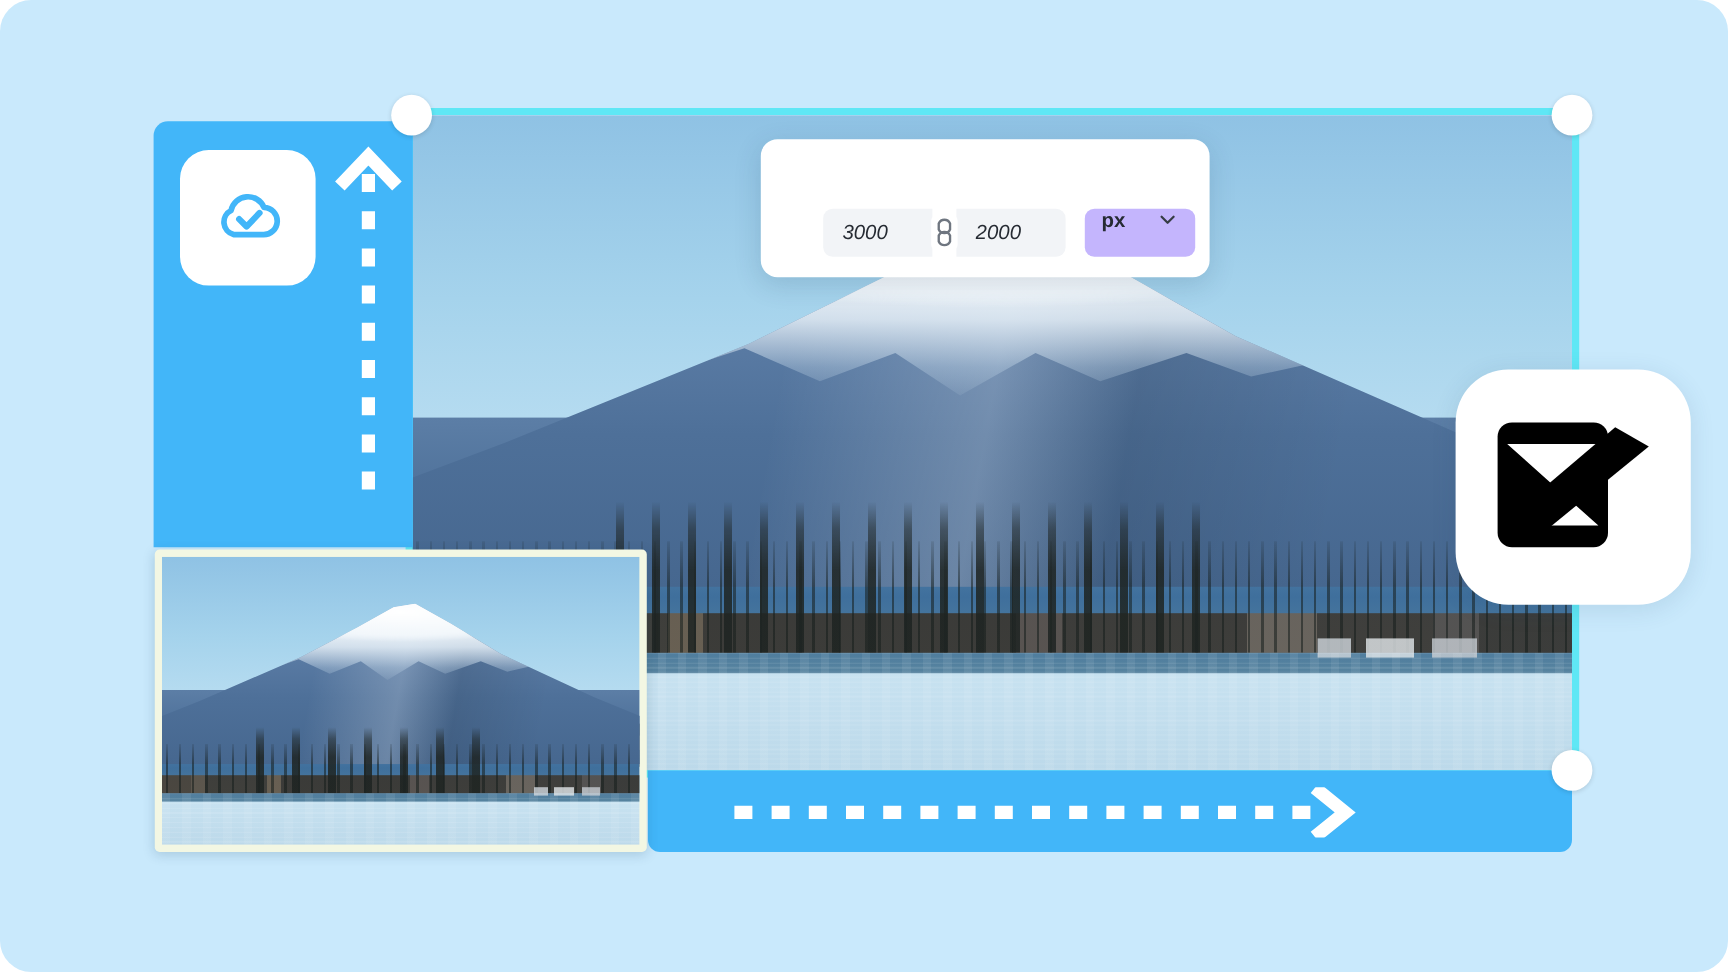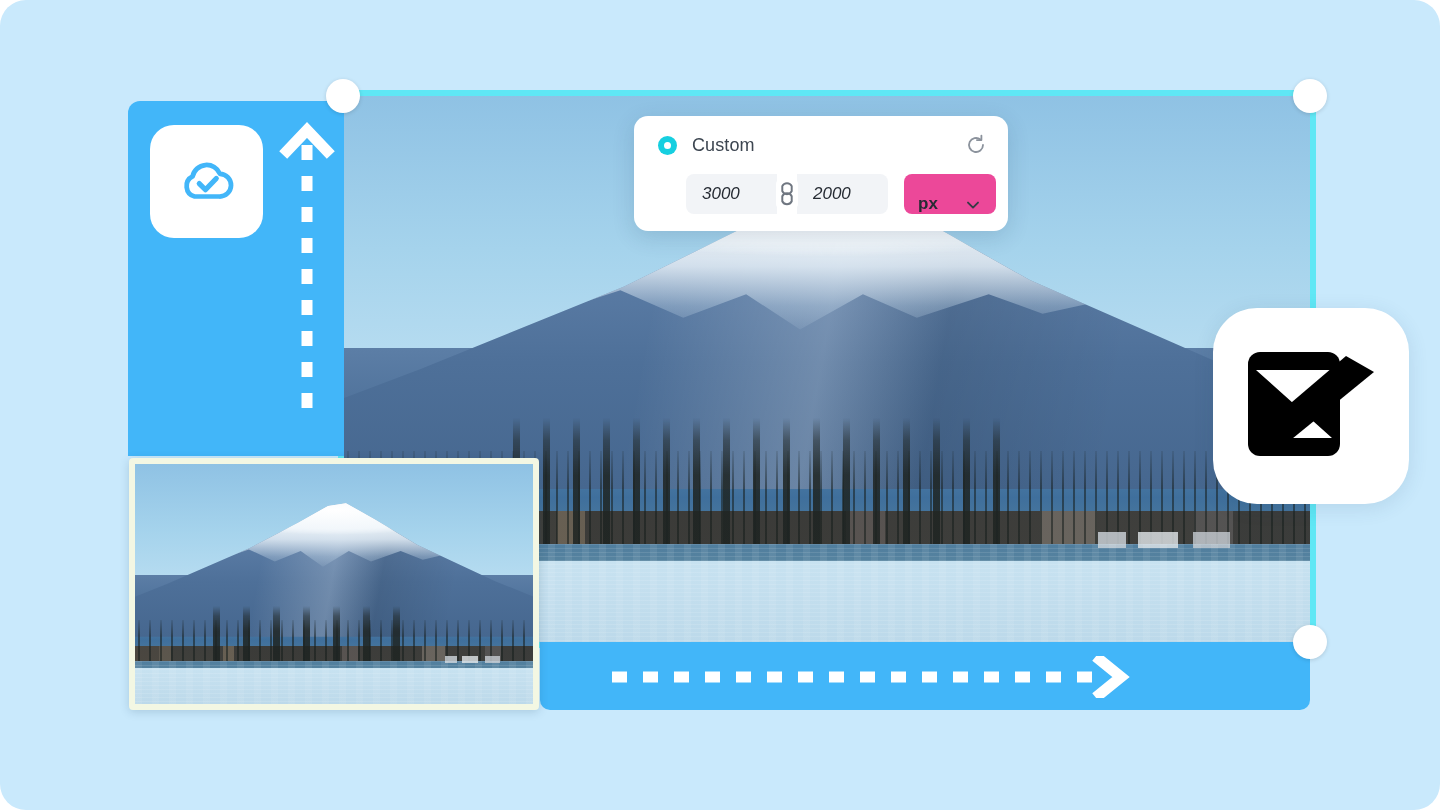--- a/index.html
+++ b/index.html
@@ -261,23 +261,23 @@
     background: #ffffff;
     border-radius: 5px;
     display: flex; align-items: center; justify-content: center;
     position: relative; z-index: 2;
     margin: 0 -1px;
     cursor: pointer;
   }
   #unit-select {
     margin-left: 16px;
     width: 92px; height: 40px;
-    background: #ec4899;
+    background: #c4b5fd;
     border-radius: 8px;
-    display: flex; align-items: flex-end;
+    display: flex; align-items: flex-start;
     padding: 0 14px;
     cursor: pointer;
   }
   #unit-value { font-size: 17px; color: #262b33; font-weight: bold; }
   #unit-chevron { margin-left: auto; display: flex; }
 
   
   #capcut-logo {
     position: absolute;
     left: 1213px; top: 308px;
@@ -353,30 +353,20 @@
       </div>
     </div>
   </div>
 
   <div class="handle" id="handle-tl"></div>
   <div class="handle" id="handle-tr"></div>
   <div class="handle" id="handle-br"></div>
 
   <div id="resize-card">
 
-    <div id="card-head">
-      <span id="radio-custom"></span>
-      <span id="custom-label">Custom</span>
-      <span id="reset-btn">
-        <svg viewBox="0 0 24 24" fill="none" xmlns="http://www.w3.org/2000/svg">
-          <path d="M19 12a7 7 0 1 1-2.6-5.45" stroke="#8b929c" stroke-width="1.8" stroke-linecap="round"></path>
-          <path d="M17.4 2.6 L17.4 7.1 L12.9 7.1" stroke="#8b929c" stroke-width="1.8" stroke-linecap="round" stroke-linejoin="round"></path>
-        </svg>
-      </span>
-    </div>
 
     <div id="card-row">
       <input class="num-field" id="width-field" type="text" value="3000" style="">
       <span id="link-toggle">
         <svg viewBox="0 0 14 20" fill="none" xmlns="http://www.w3.org/2000/svg">
           <path d="M4 5.2 A3.3 3.3 0 0 1 10 5.2 L10 8.4 A3.3 3.3 0 0 1 4 8.4 Z" stroke="#6f7680" stroke-width="1.25"></path>
           <path d="M4 11.6 A3.3 3.3 0 0 1 10 11.6 L10 14.8 A3.3 3.3 0 0 1 4 14.8 Z" stroke="#6f7680" stroke-width="1.25"></path>
         </svg>
       </span>
       <input class="num-field" id="height-field" type="text" value="2000" style="">

